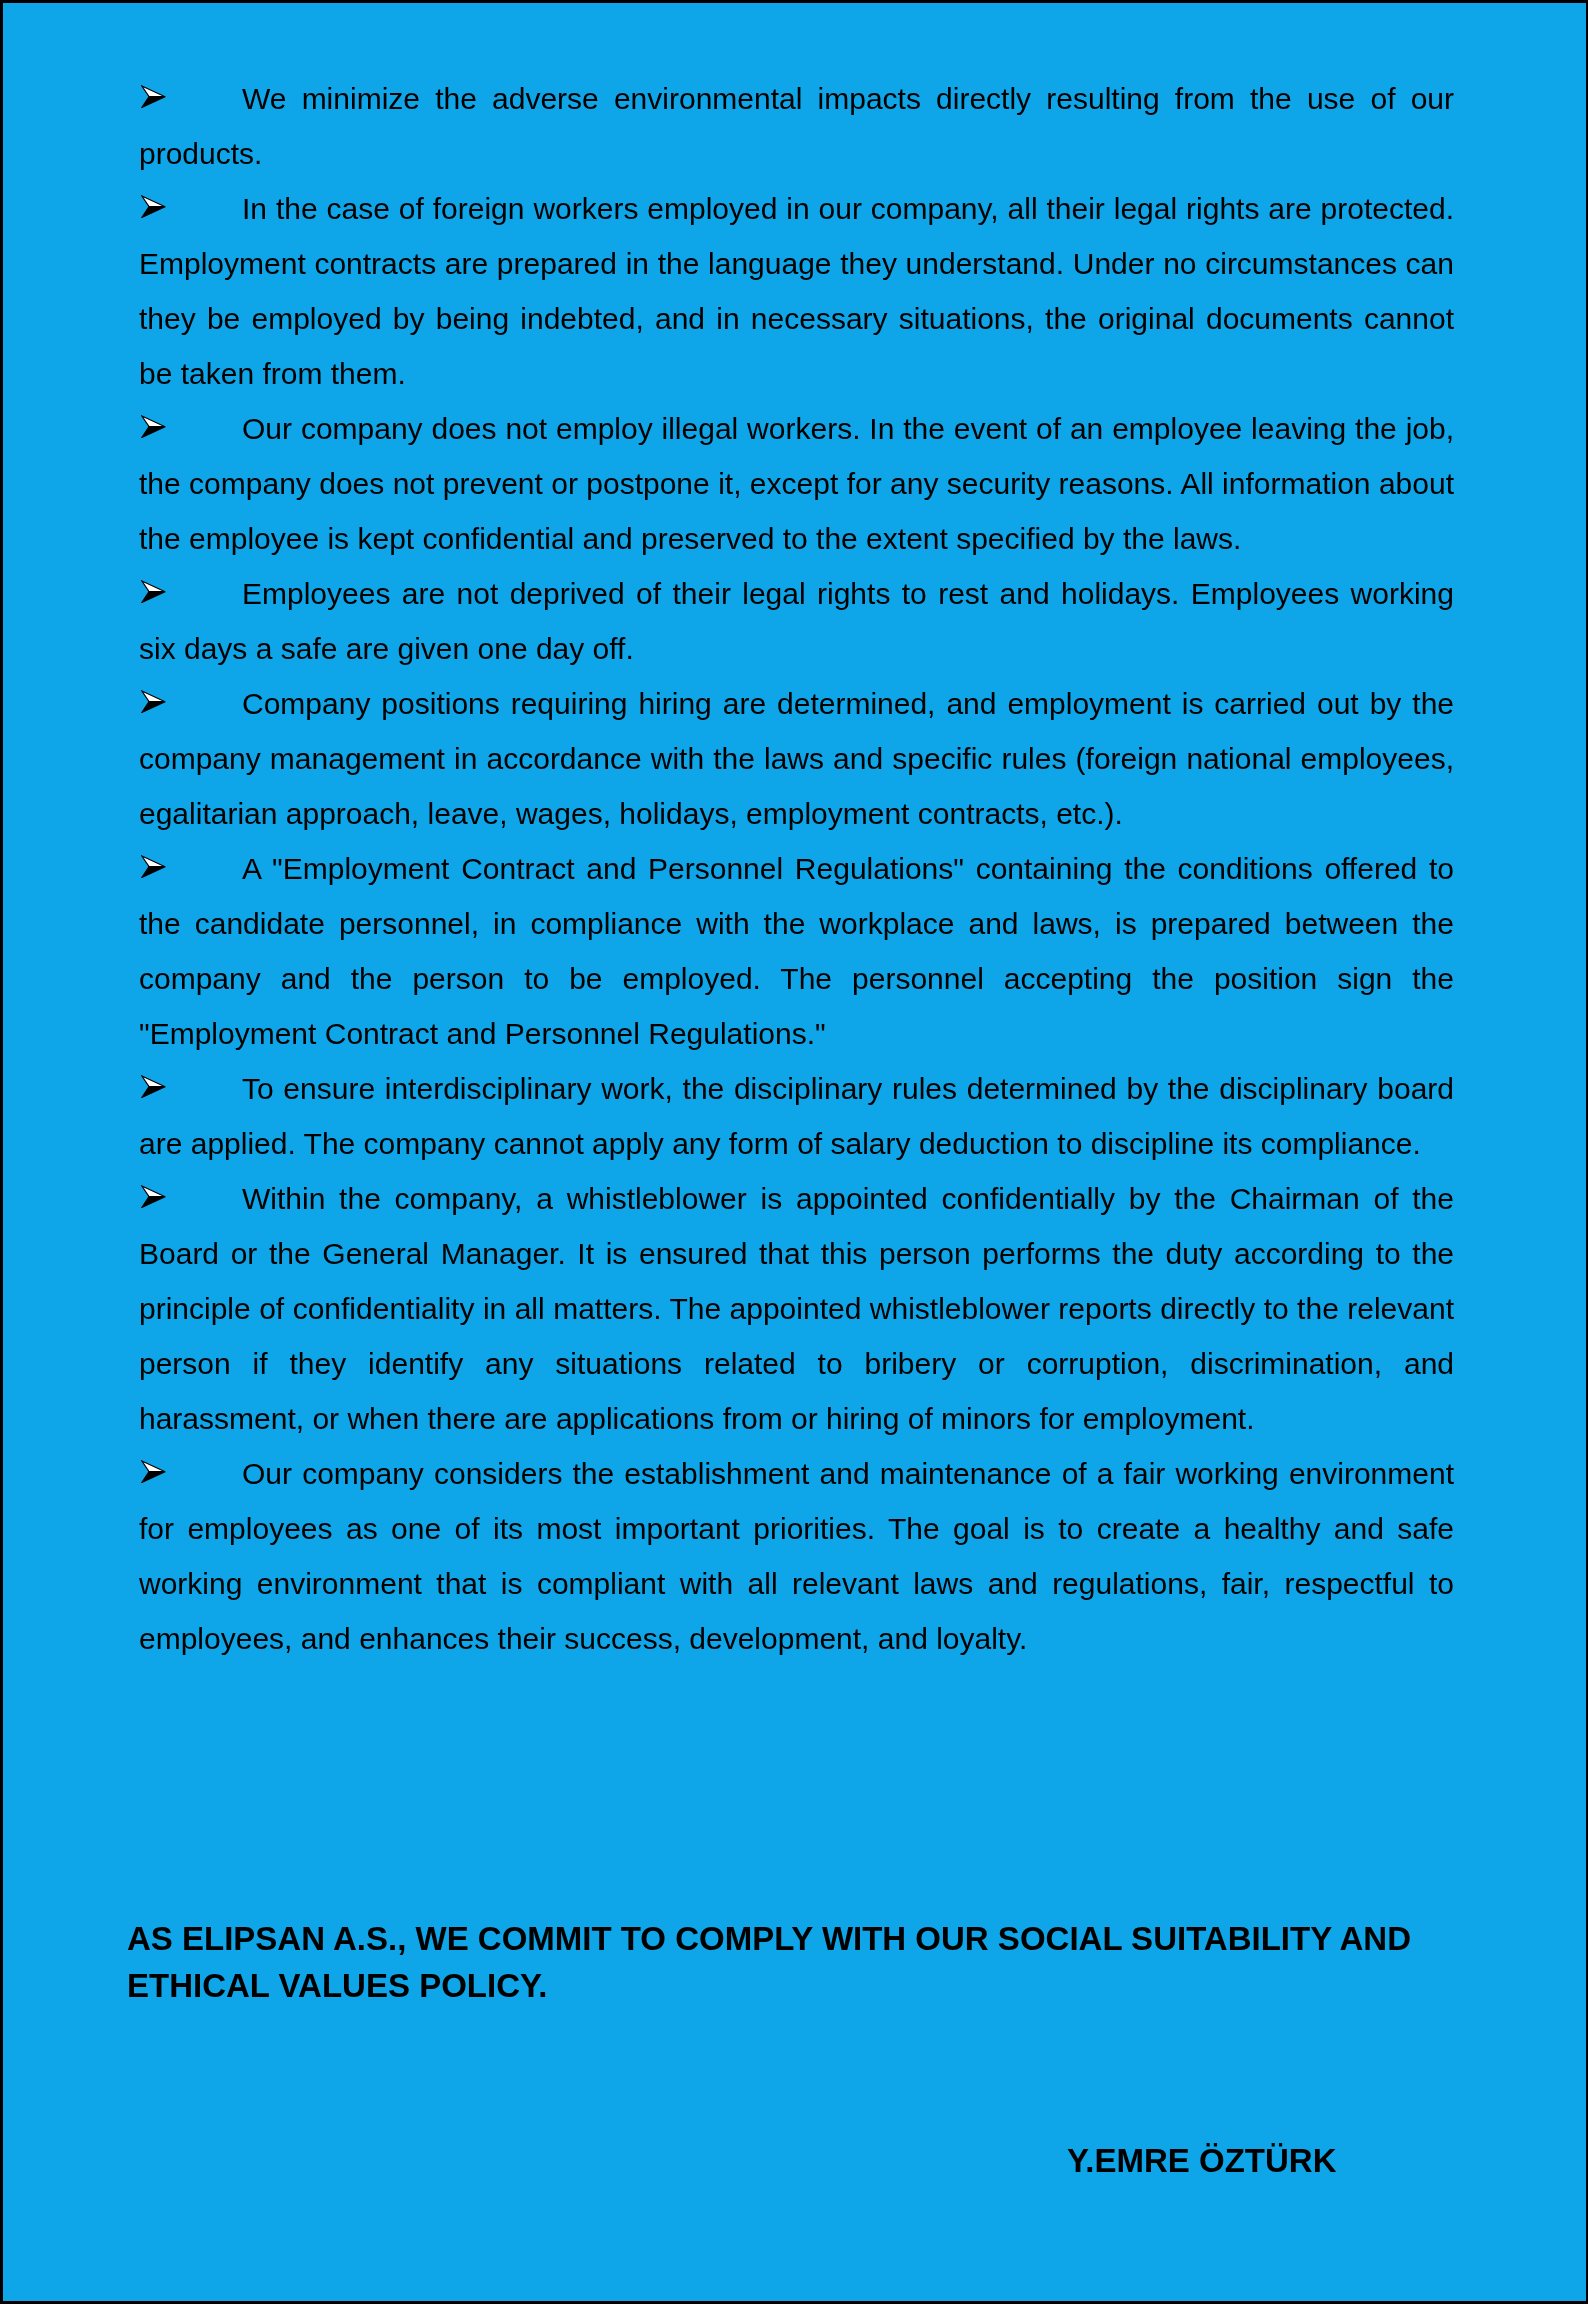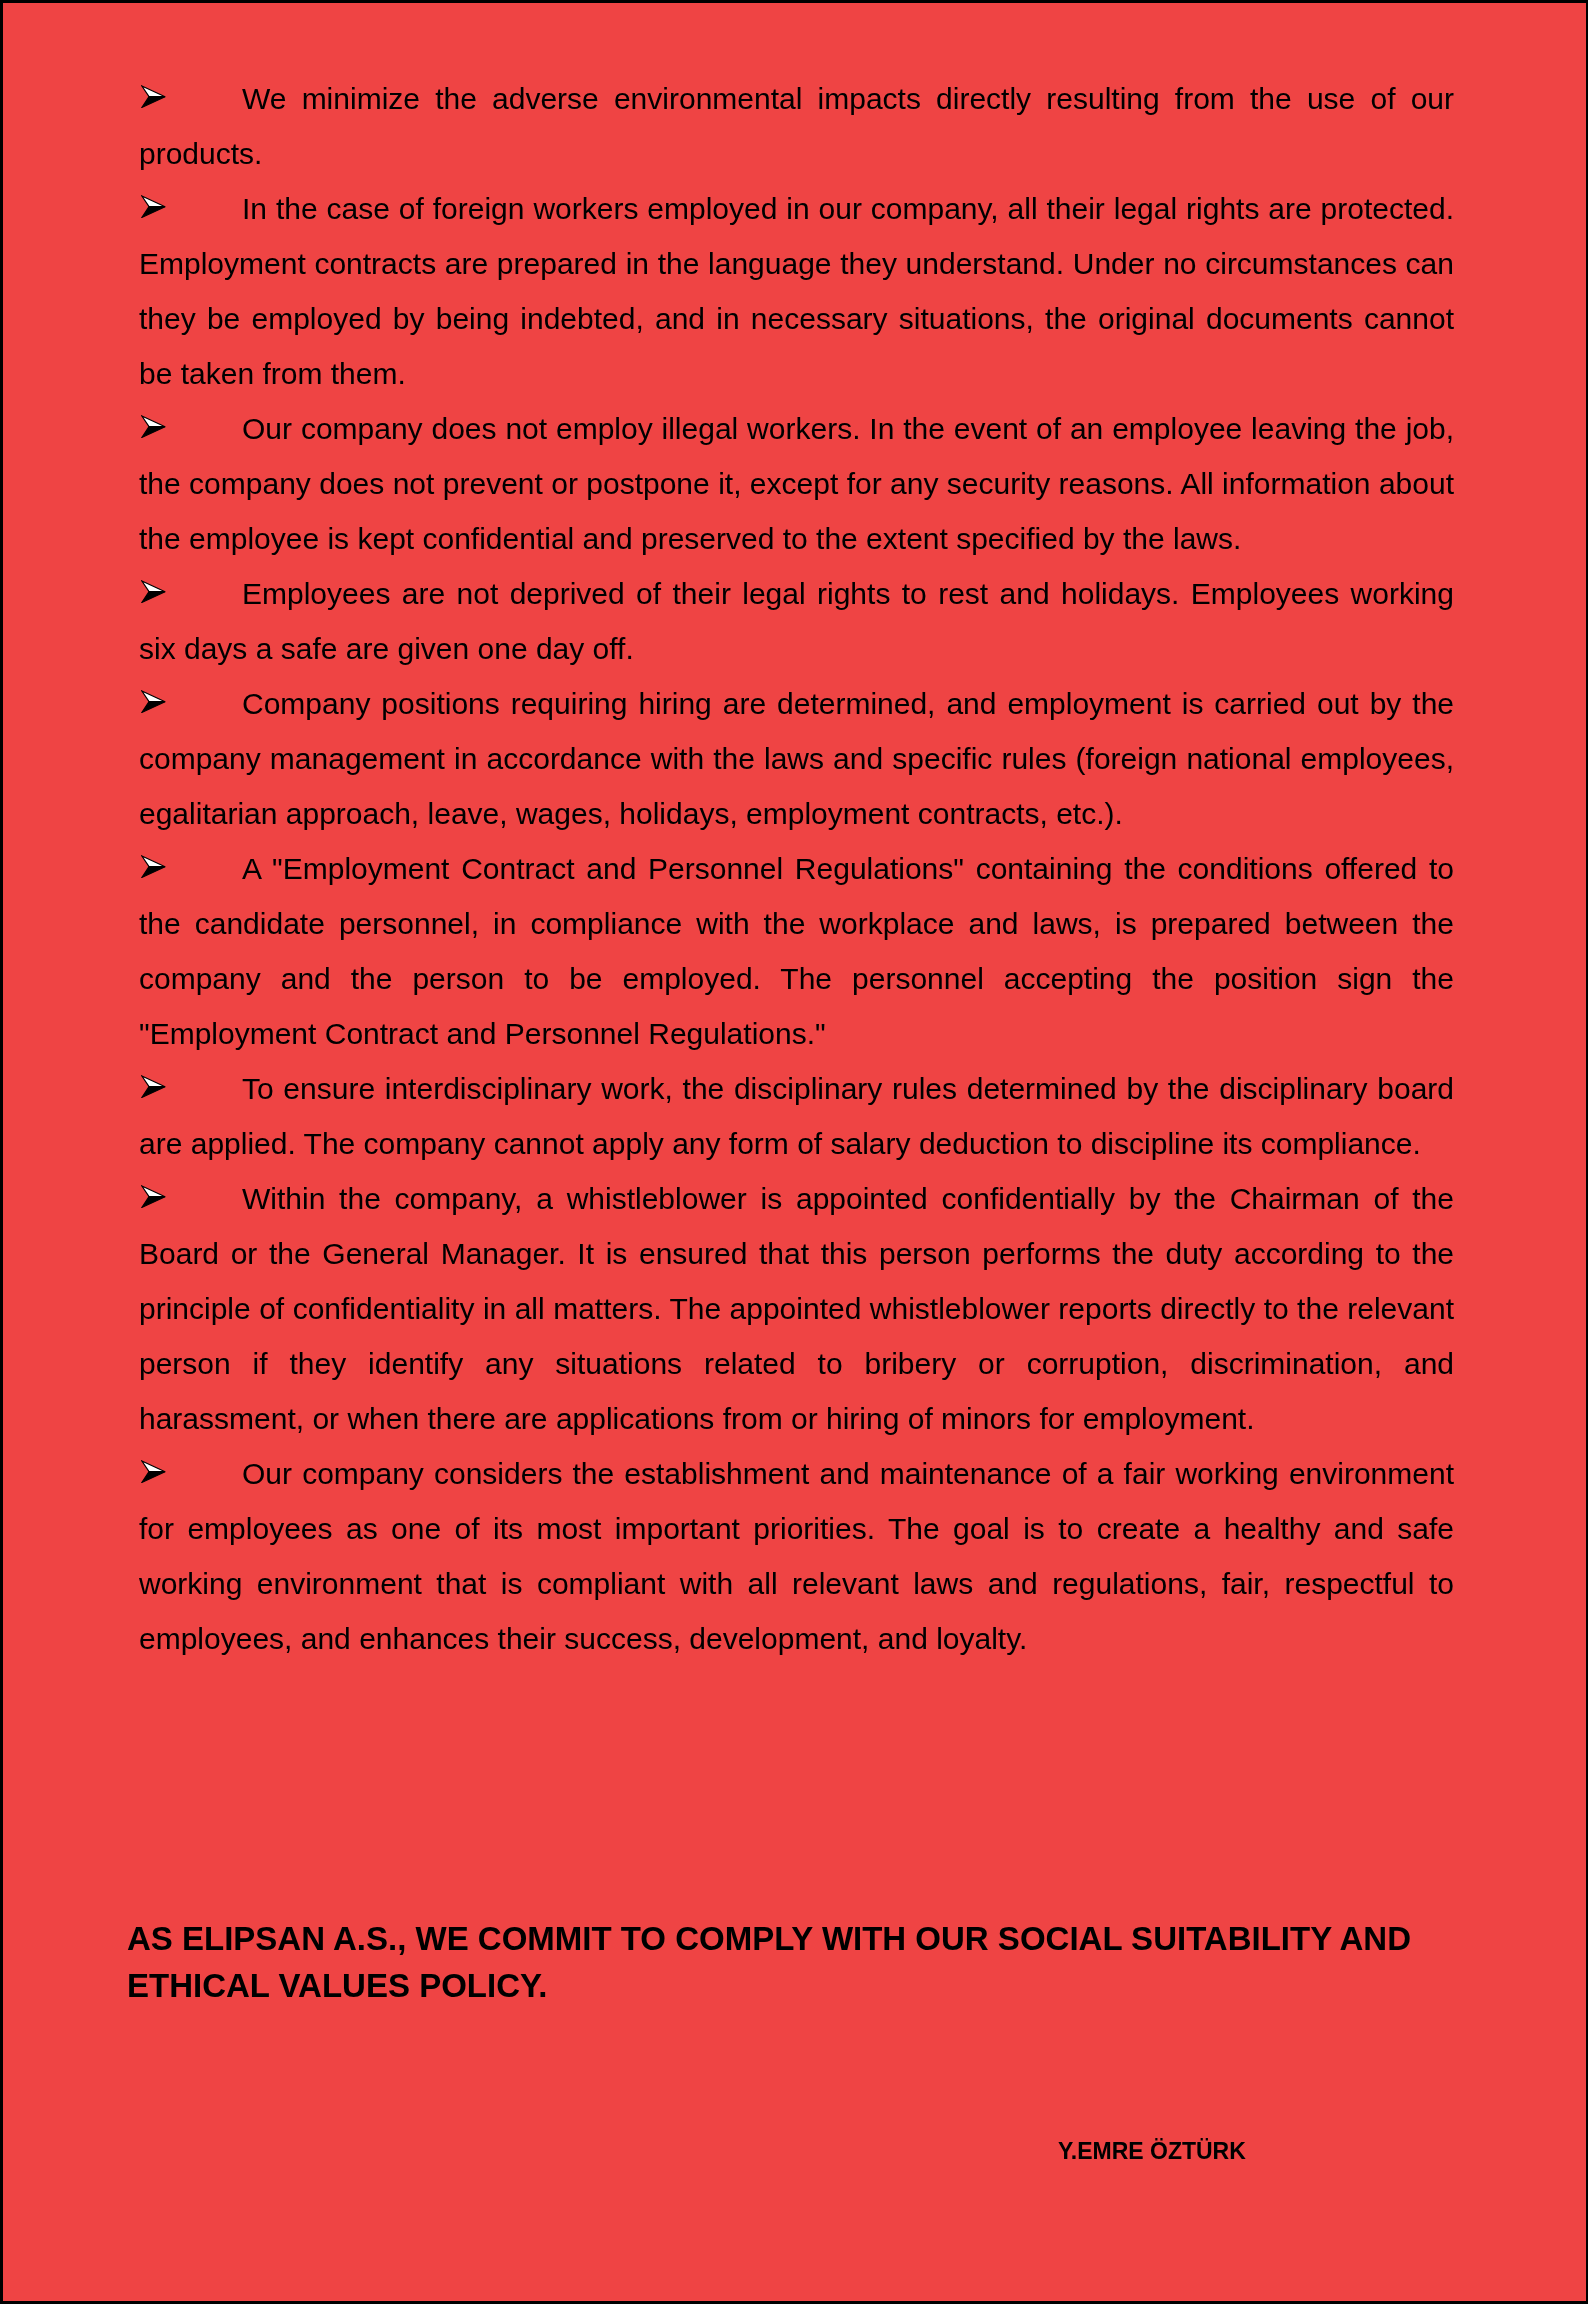--- a/index.html
+++ b/index.html
@@ -14,21 +14,21 @@
       overflow: hidden;
     }
     .page {
       position: absolute;
       left: 0;
       top: 0;
       width: 1589px;
       height: 2304px;
       box-sizing: border-box;
       border: 3.6px solid #000000;
-      background: #ef4444;
+      background: #0ea5e9;
     }
     .body-text {
       position: absolute;
       left: 136px;
       top: 68px;
       width: 1315px;
       font-family: "Liberation Sans", sans-serif;
       font-size: 30px;
       line-height: 55px;
       color: #000000;
@@ -60,24 +60,24 @@
       font-family: "Liberation Sans", sans-serif;
       font-weight: bold;
       font-size: 33px;
       line-height: 47px;
       color: #000000;
     }
     .signature {
       position: absolute;
       left: 1049px;
       top: 2121px;
-      margin: 6px;
+      margin: 15px;
       font-family: "Liberation Sans", sans-serif;
       font-weight: bold;
-      font-size: 23px;
+      font-size: 33px;
       line-height: 43px;
       color: #000000;
       white-space: nowrap;
     }
   </style>
 </head>
 <body>
 
 <div class="page">
 

